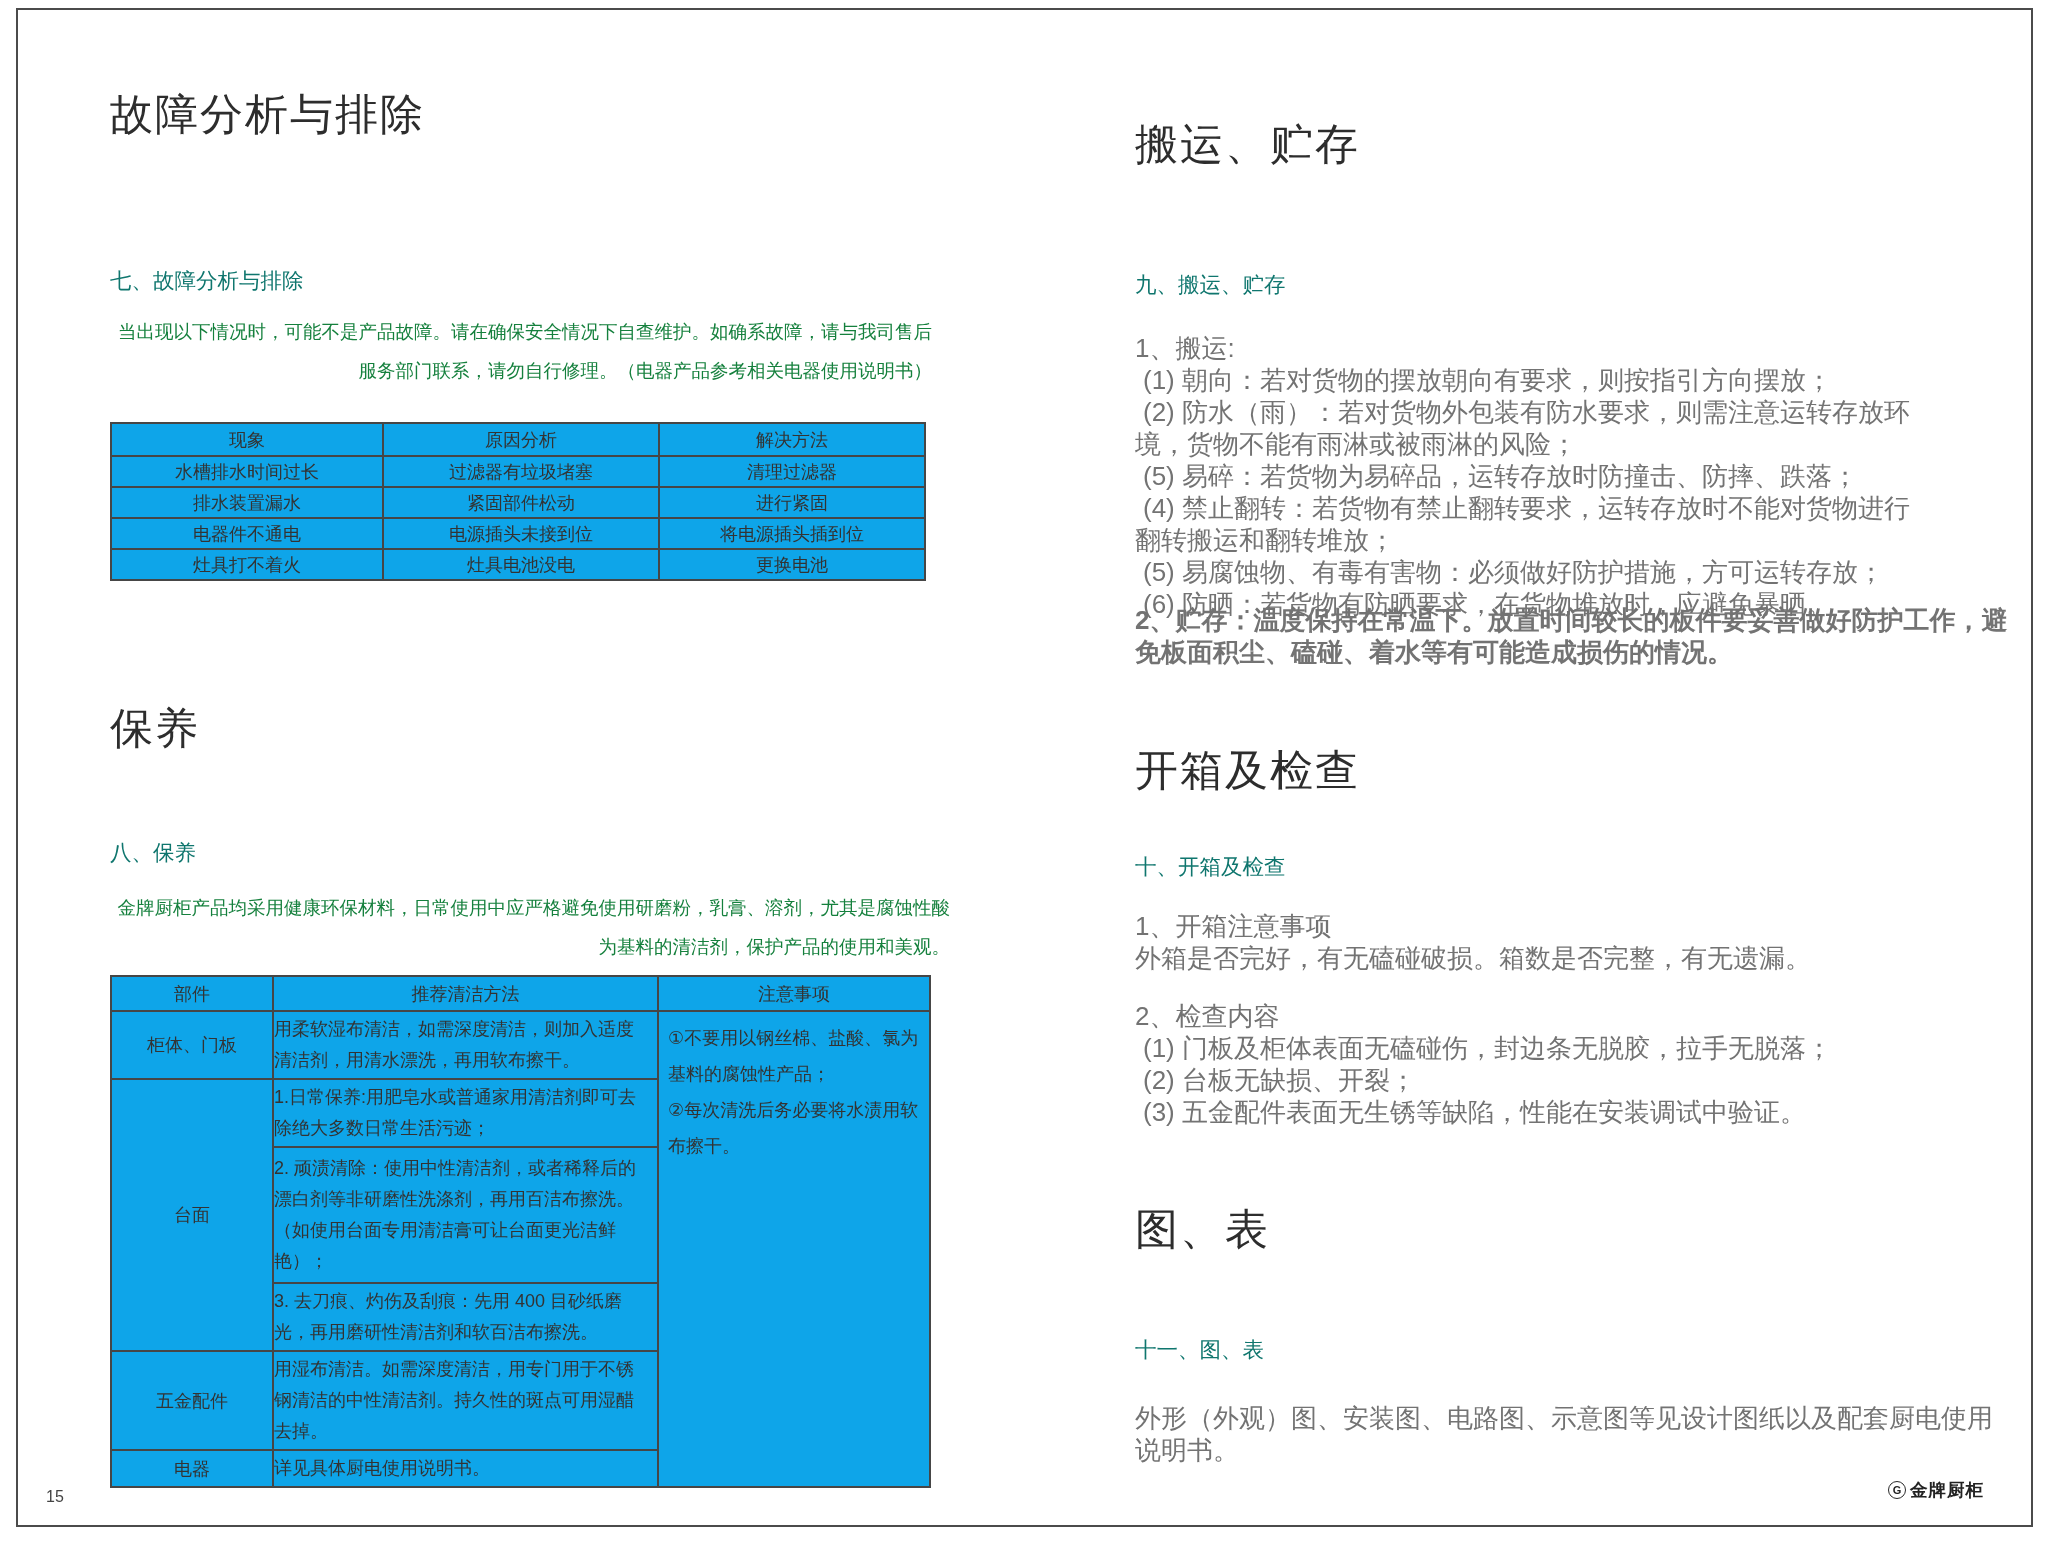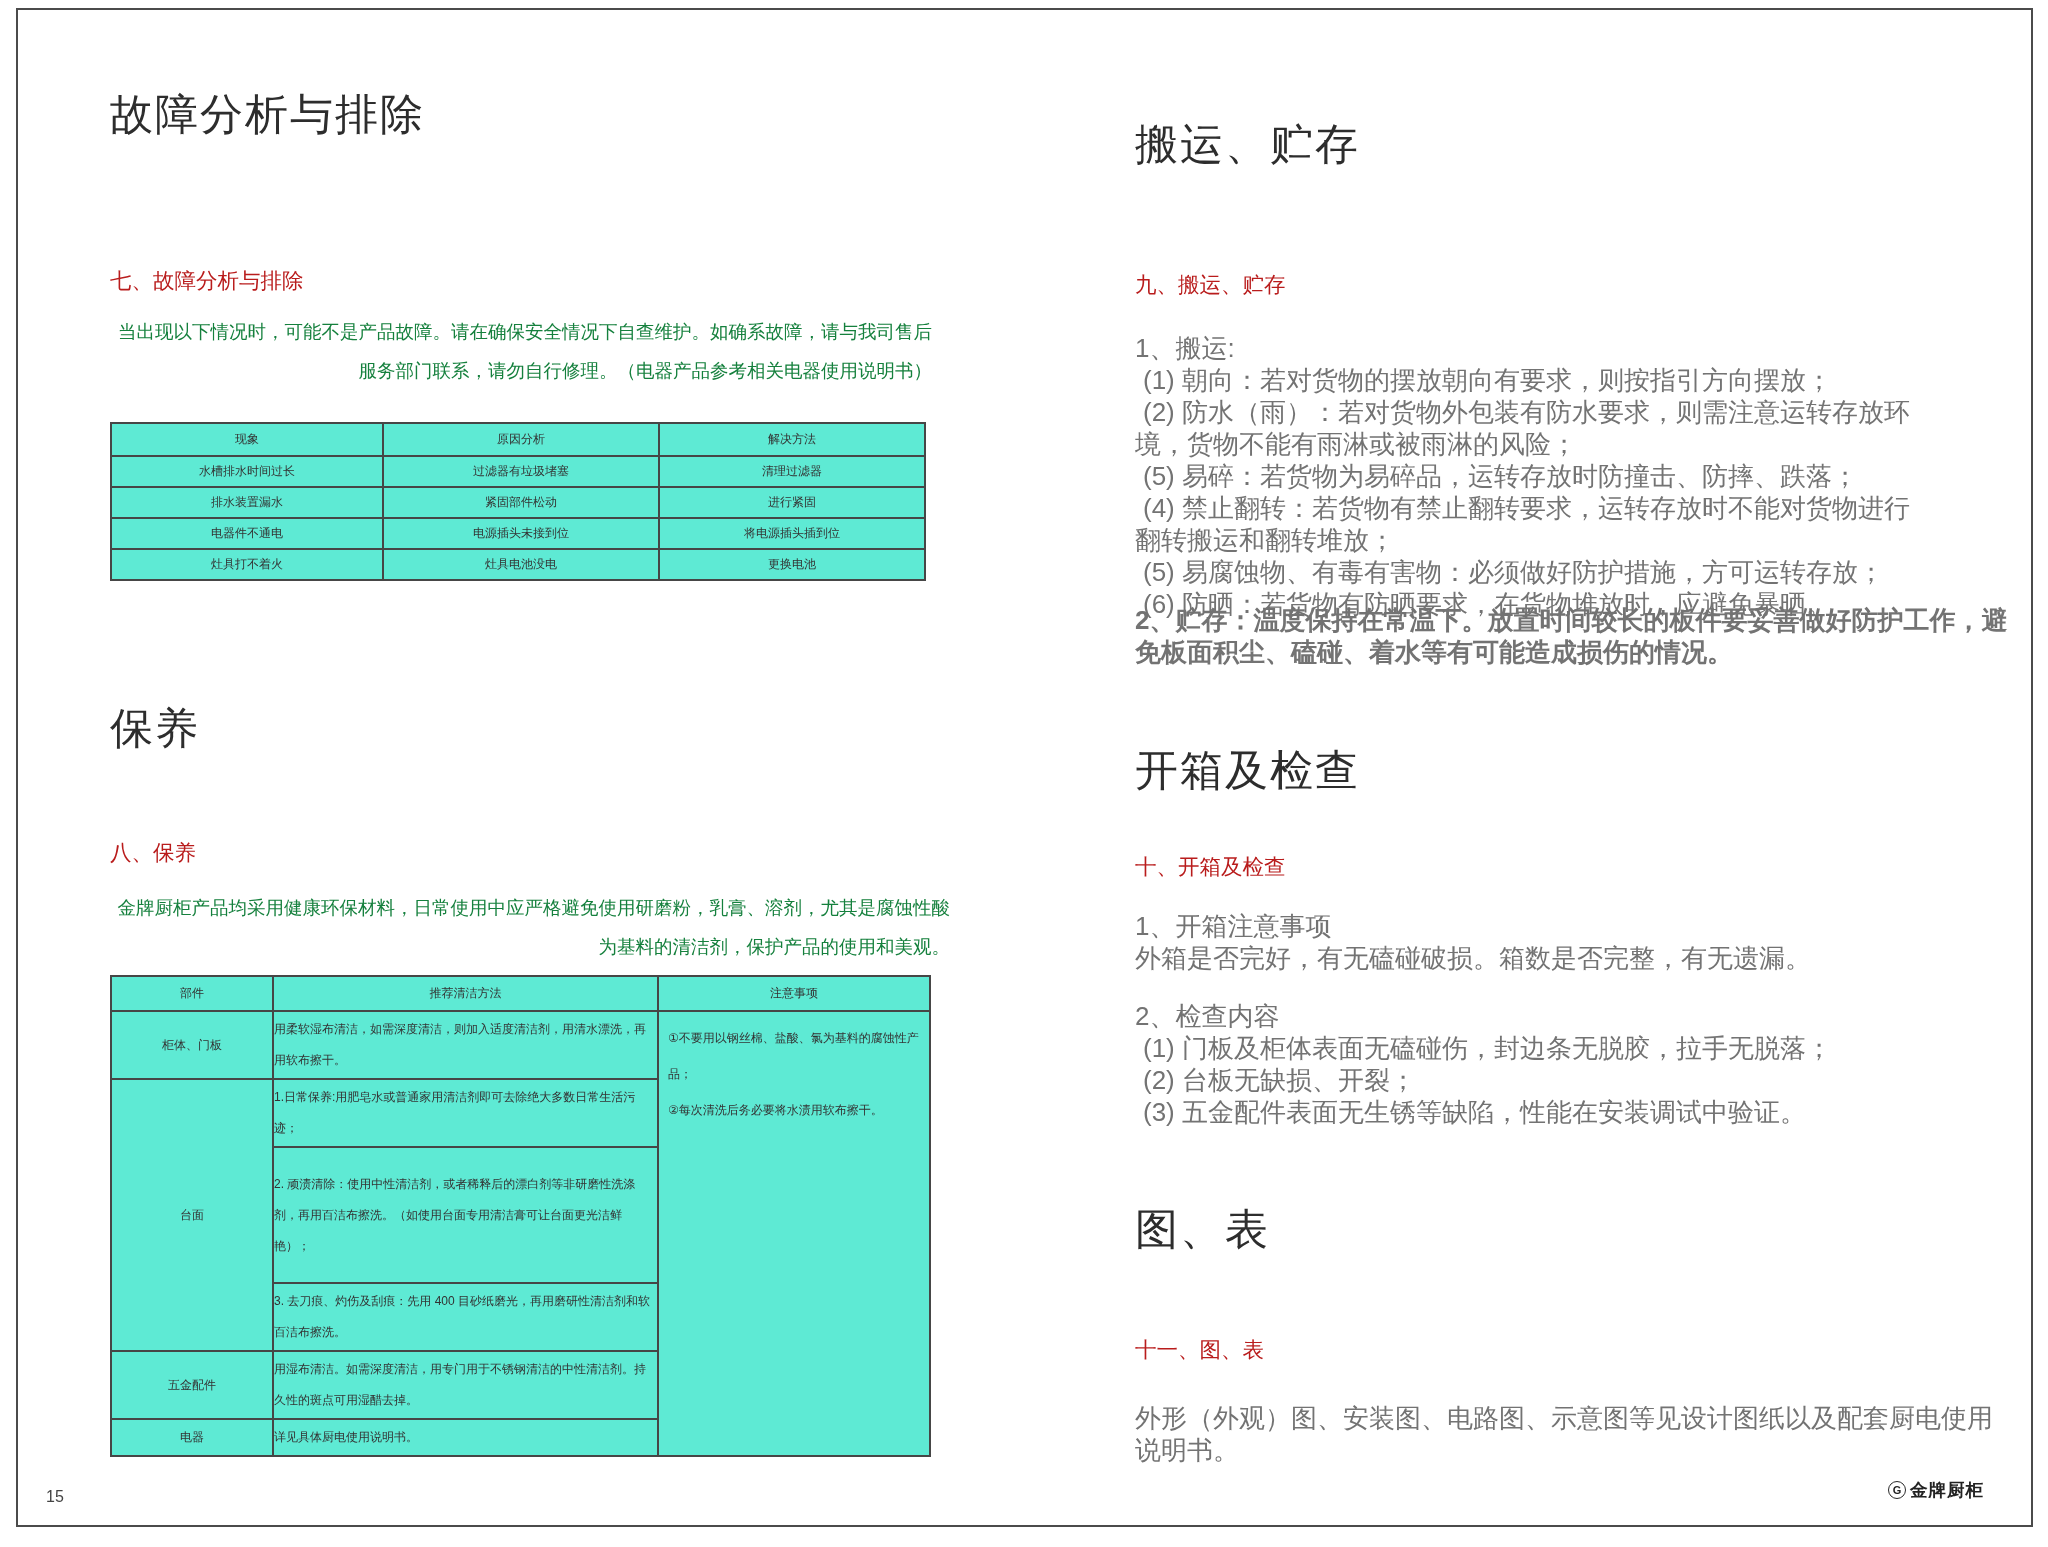--- a/index.html
+++ b/index.html
@@ -6,27 +6,27 @@
   body{
     width:2048px;height:1547px;position:relative;background:#ffffff;
     font-family:"Liberation Sans","DejaVu Sans",sans-serif;color:#383838;
     overflow:hidden;
   }
   .frame{position:absolute;left:16px;top:8px;right:15px;bottom:20px;border:2px solid #4b4b4b;}
   .col{position:absolute;top:0;height:100%;}
   .col-left{left:110px;width:830px;}
   .col-right{left:1135px;width:890px;}
   .big-title{position:absolute;font-size:43px;letter-spacing:2px;color:#2d2d2d;white-space:nowrap;line-height:1.15;}
-  .sec-heading{position:absolute;font-size:21.5px;color:#b91c1c;white-space:nowrap;}
+  .sec-heading{position:absolute;font-size:21.5px;color:#0f766e;white-space:nowrap;}
   .para{position:absolute;font-size:18.5px;line-height:39px;color:#15803d;text-align:right;}
   .rblock{position:absolute;}
   .rblock p{margin:0;font-size:26px;line-height:32px;color:#737373;}
   .rblock p.item{text-indent:8px;}
   table.tb{border-collapse:collapse;position:absolute;table-layout:fixed;}
-  .tb th,.tb td{border:2px solid #464646;font-weight:normal;font-size:12px;color:#333;background:#5eead4;}
+  .tb th,.tb td{border:2px solid #464646;font-weight:normal;font-size:18px;color:#333;background:#0ea5e9;}
   .tb th{text-align:center;}
   #fault-table td{text-align:center;height:29px;padding:0 4px;}
   #fault-table th{height:29px;}
   #care-table th{height:31px;}
   #care-table td.part-cell{text-align:center;padding:0 4px;}
   #care-table td.method-cell{text-align:left;padding:2px 6px 2px 0;line-height:31px;}
   #care-table td.notes-cell{vertical-align:top;text-align:left;padding:8px 6px 8px 9px;line-height:36px;margin-top:7px;}
   .page-num{position:absolute;left:46px;top:1488px;font-size:16px;color:#444;}
   .brand{position:absolute;left:1888px;top:1478px;display:flex;align-items:center;gap:4px;color:#222;}
   .brand .g-circle{

